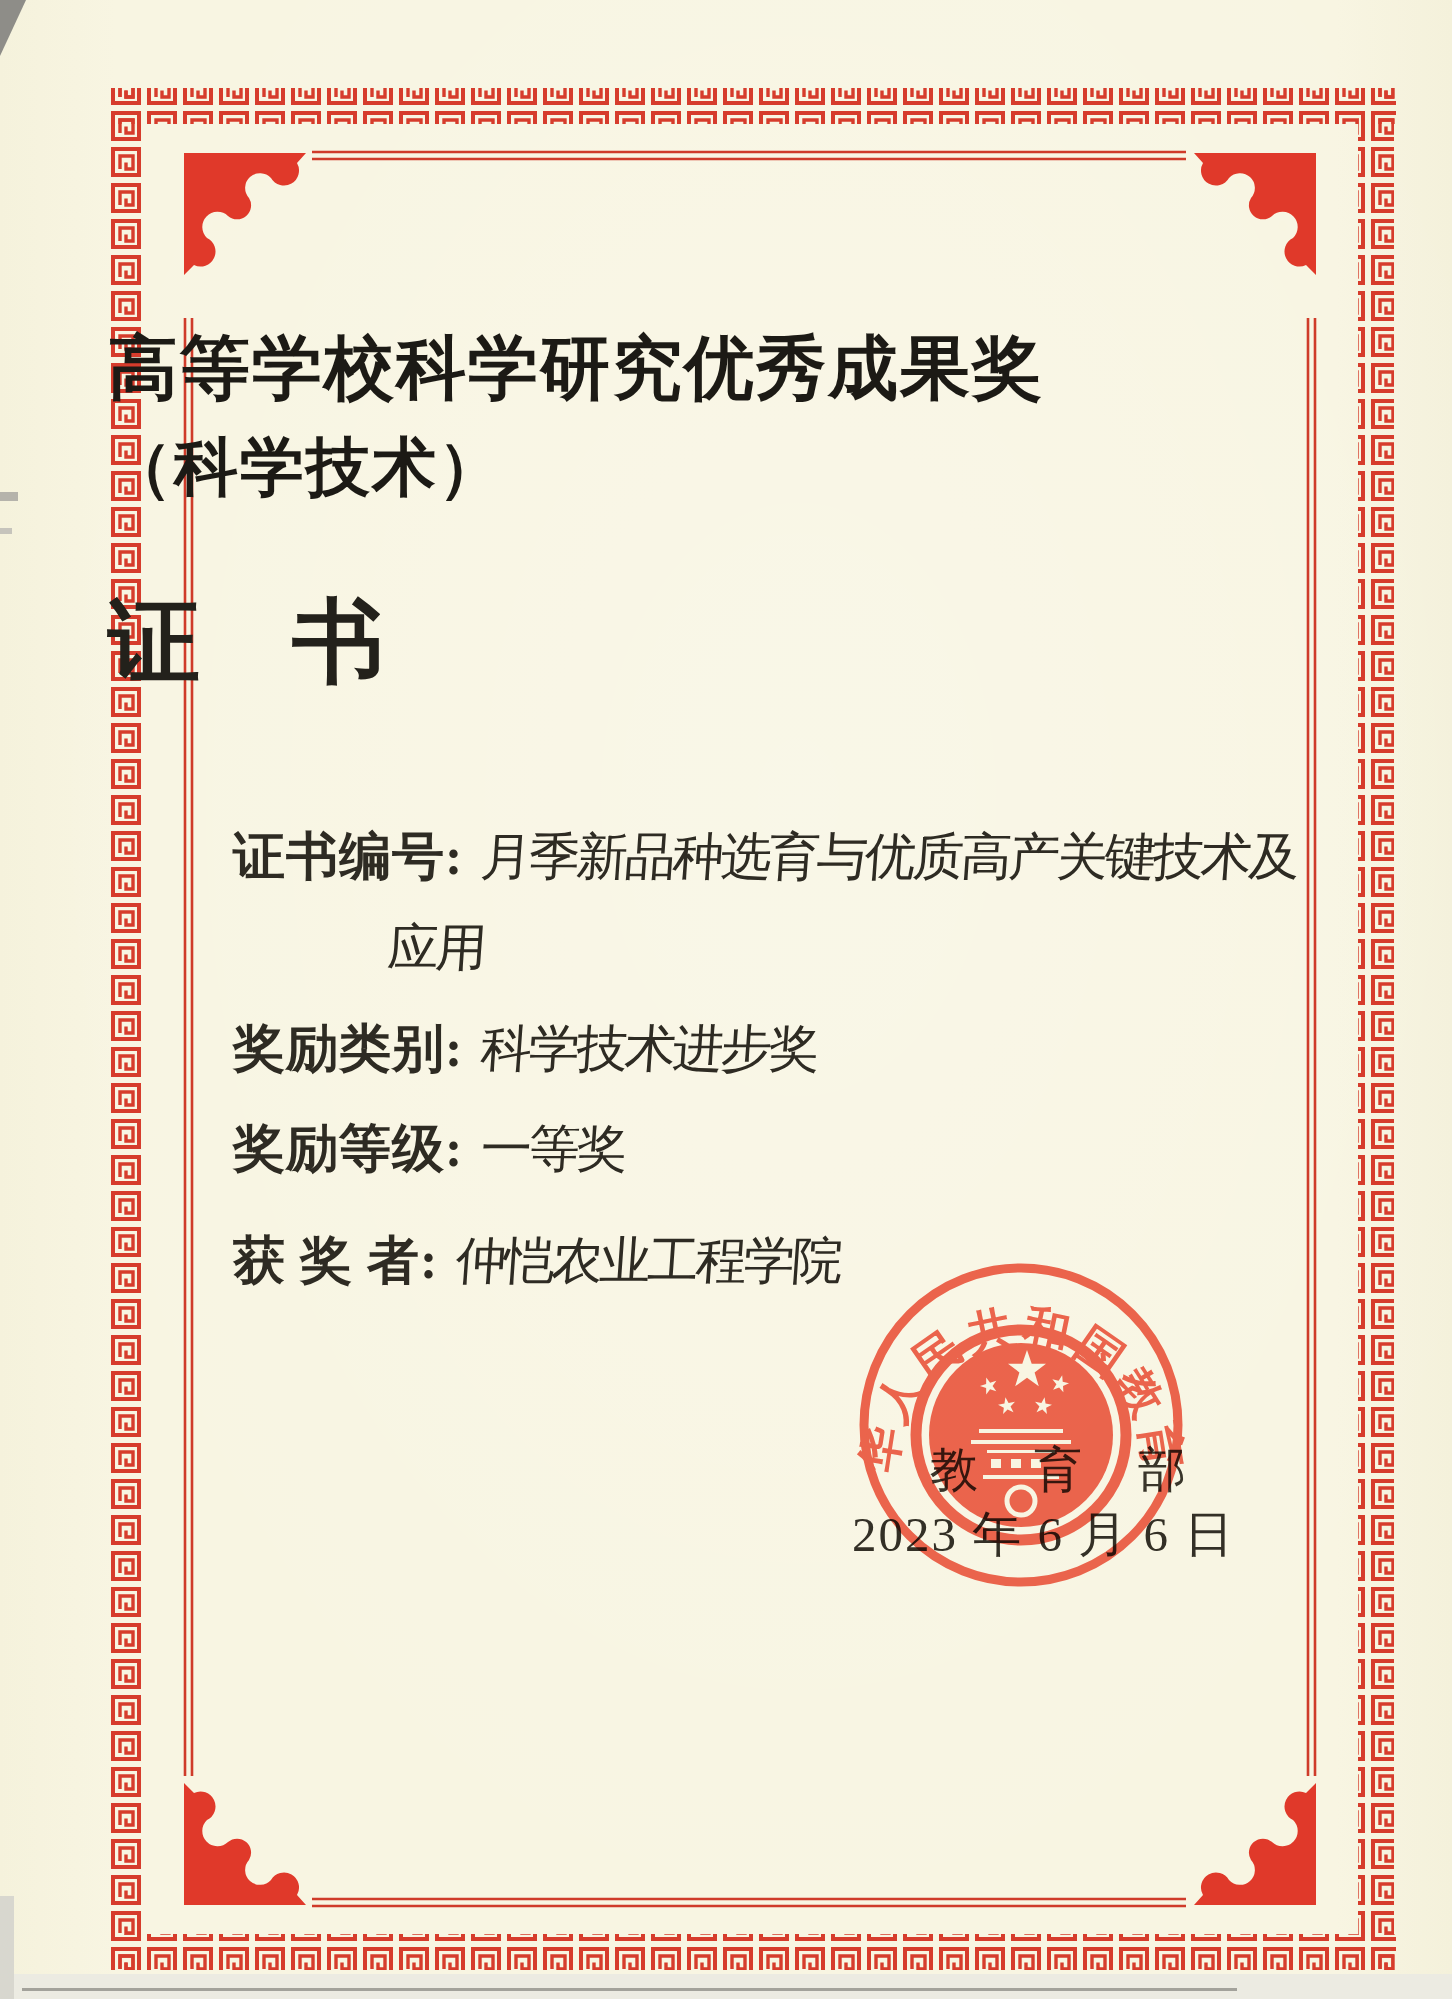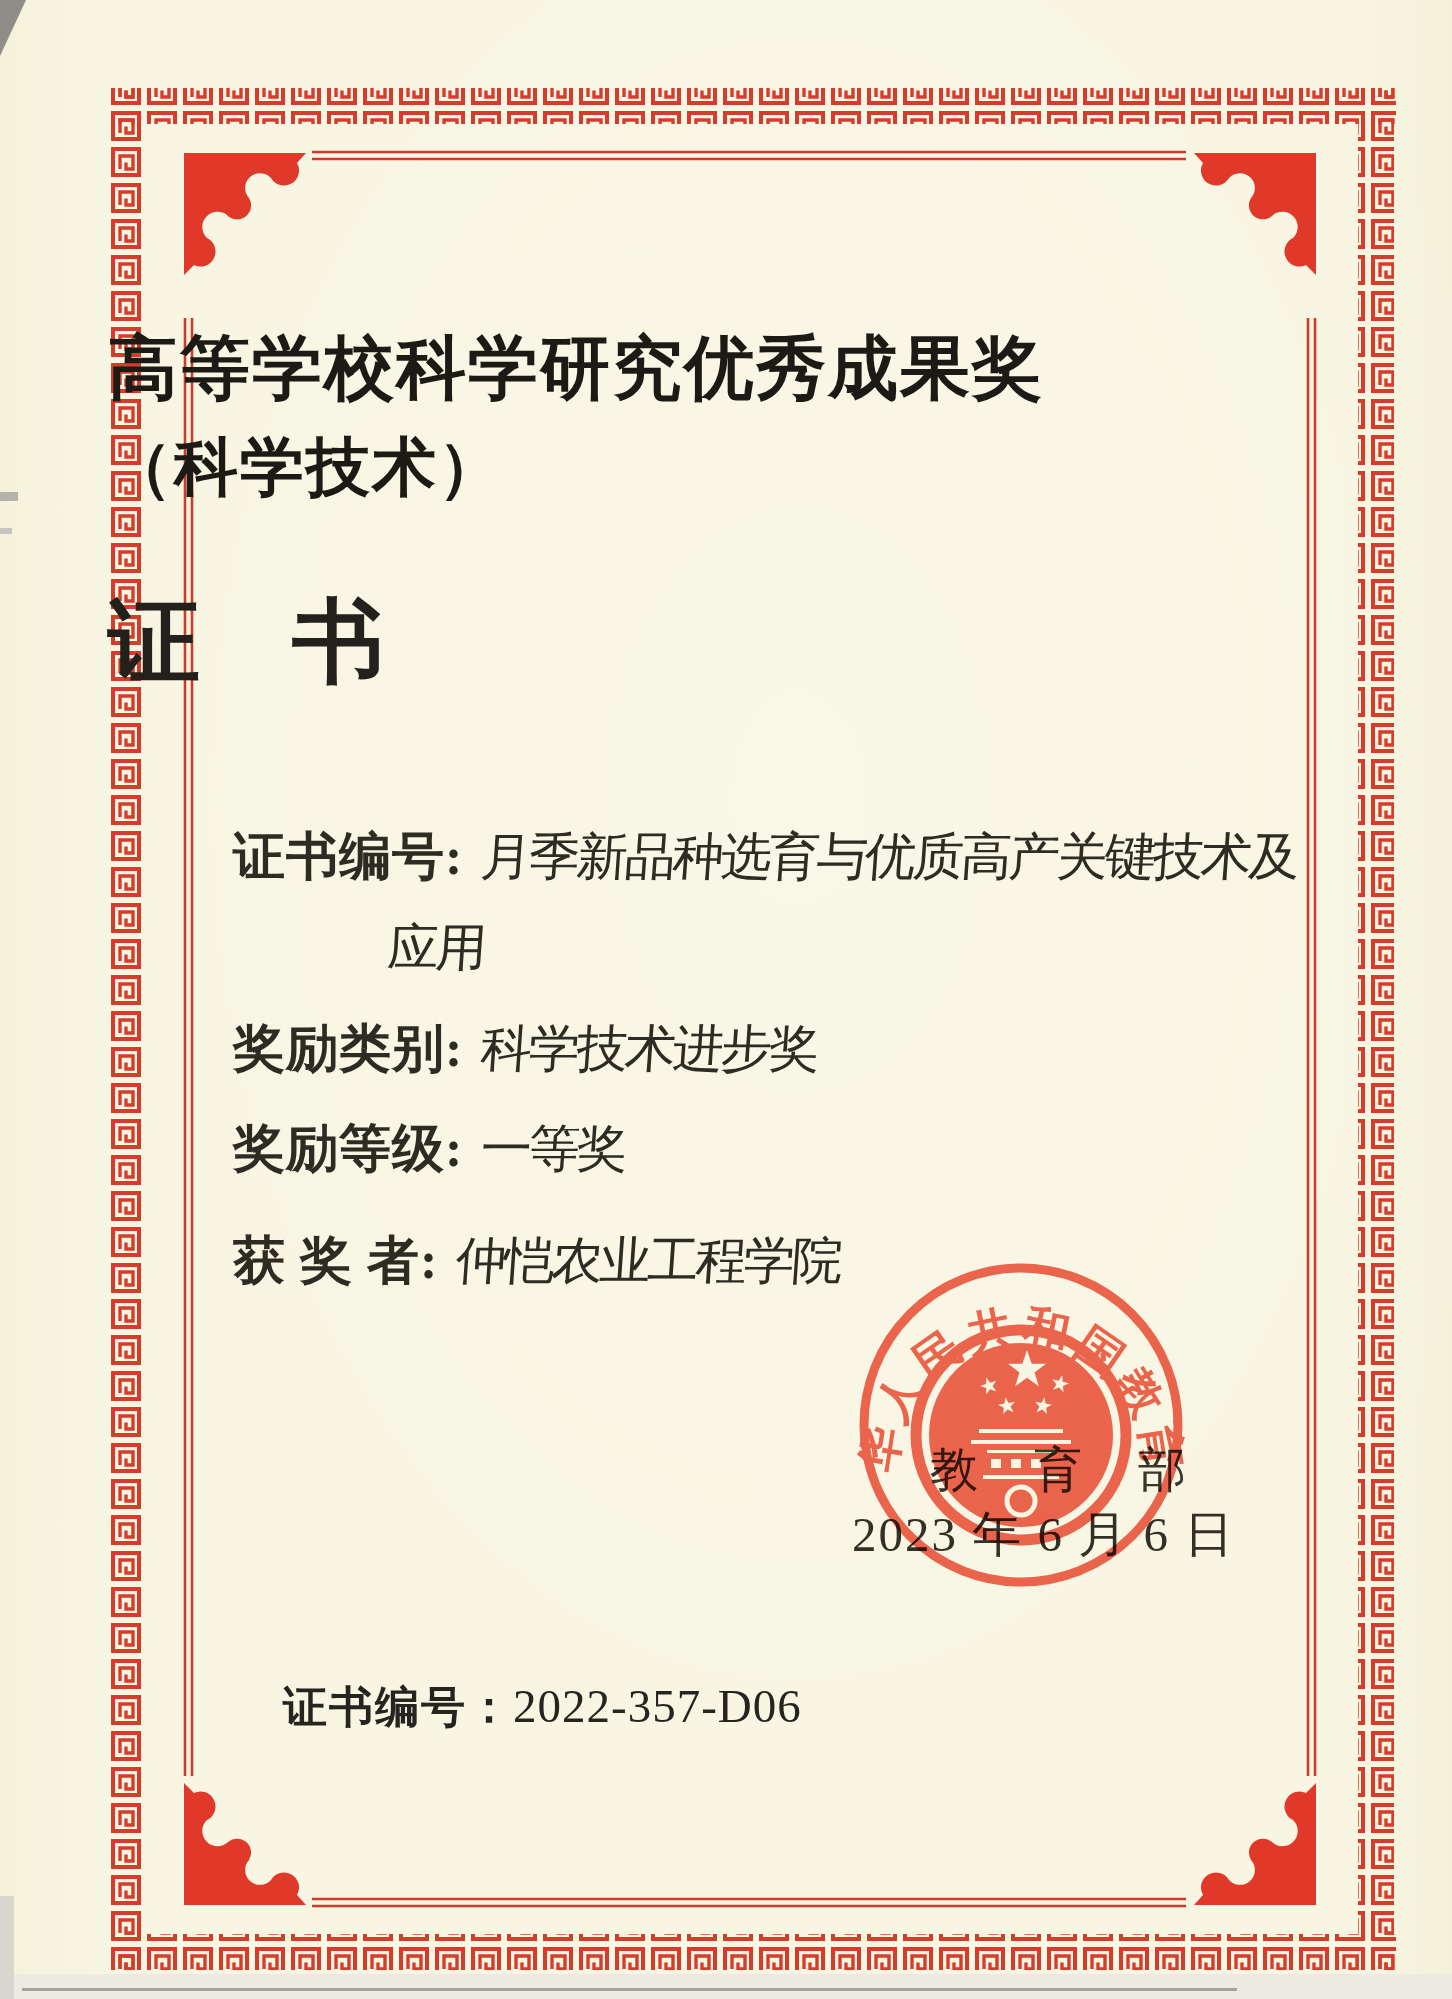--- a/index.html
+++ b/index.html
@@ -152,23 +152,20 @@
       <rect x="162" y="206" width="10" height="9" fill="#f8f5e2"></rect>
       <rect x="182" y="206" width="10" height="9" fill="#f8f5e2"></rect>
       <rect x="134" y="222" width="76" height="4" fill="#f8f5e2"></rect>
       <circle cx="172" cy="248" r="14" fill="none" stroke="#f8f5e2" stroke-width="5"></circle>
     </g>
   </svg>
 
   <div class="abs seal-issuer">教 育 部</div>
   <div class="abs issue-date">2023 年 6 月 6 日</div>
 
-  <div class="abs serial">
-    <span class="label">证书编号：</span><span class="value">2022-357-D06</span>
-  </div>
 
   <div class="abs scan-bottom"></div>
   <div class="abs scan-line"></div>
   <div class="abs scan-left"></div>
   <div class="abs scan-wedge"></div>
   <div class="abs scan-dash1"></div>
   <div class="abs scan-dash2"></div>
 
 </div>
 

